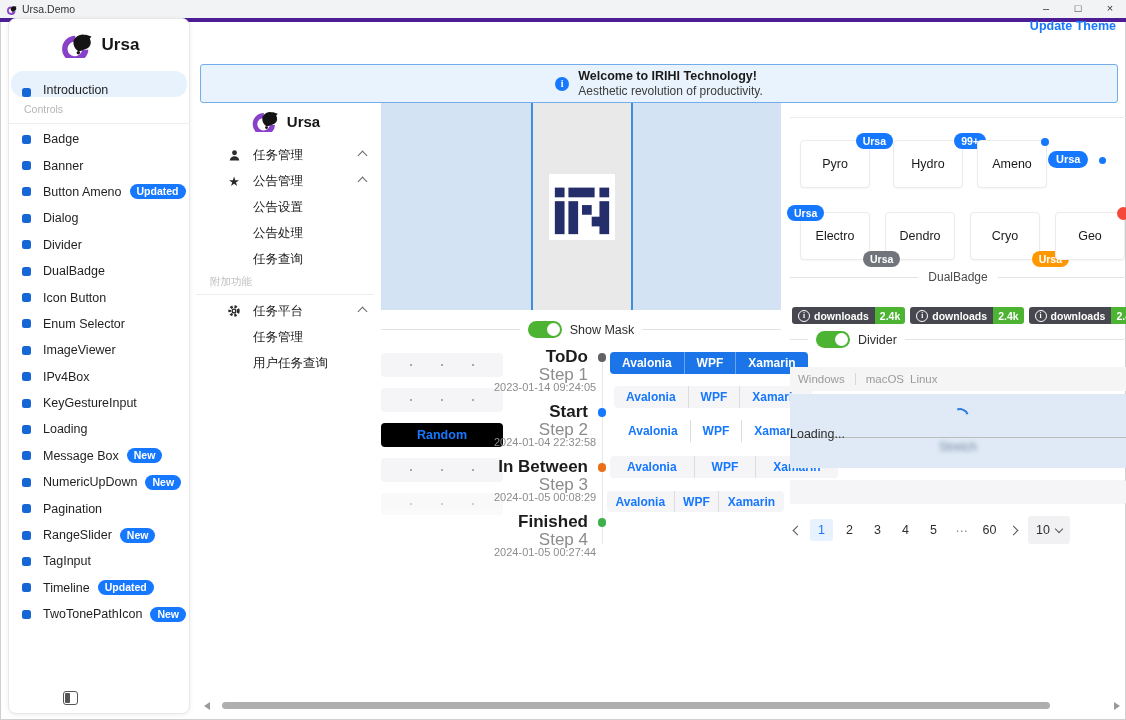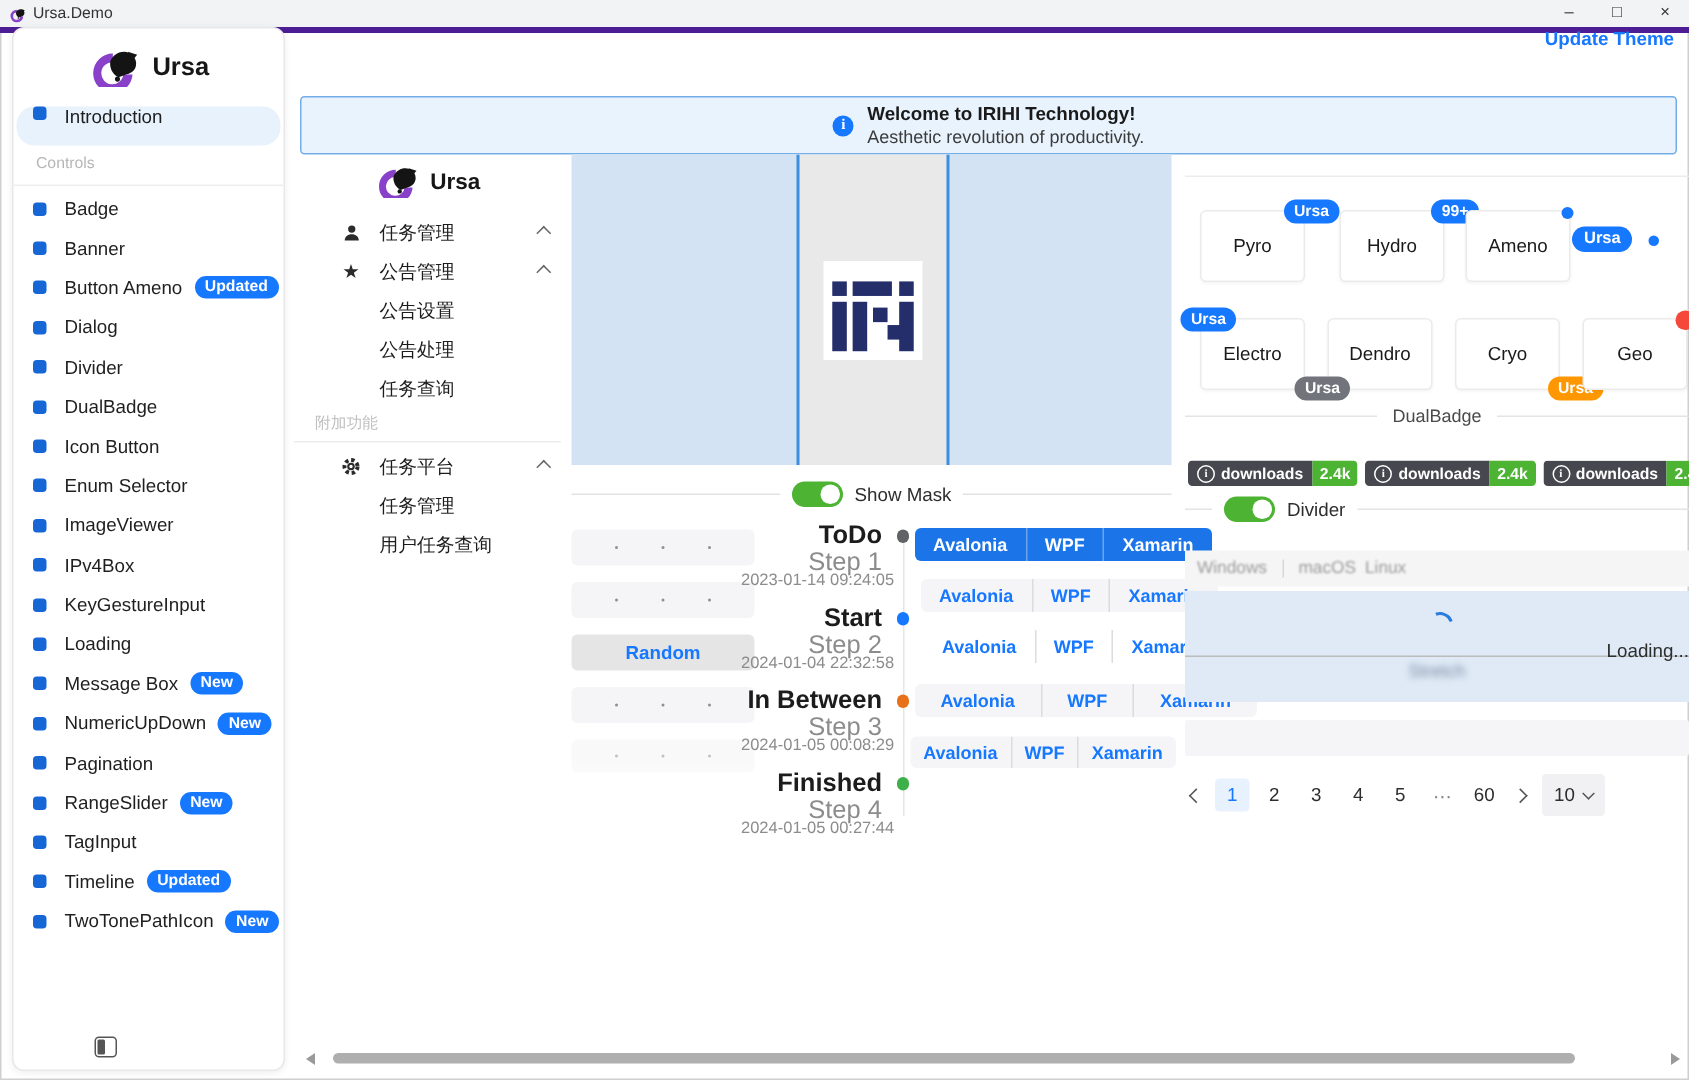--- a/index.html
+++ b/index.html
@@ -14,21 +14,21 @@
   .titlebar .ttext{font-size:10.5px;color:#333;margin-left:5px}
   .titlebar .tlogo{margin-left:6px;display:flex}
   .wctrls{position:absolute;right:0;top:0;height:18px;display:flex}
   .wctrls span{width:32px;text-align:center;font-size:11px;color:#333;line-height:17px;cursor:default}
   
   .update-theme{right:10px;top:19px;color:#1677FF;font-weight:bold;font-size:12.5px;cursor:pointer}
   
   .sidebar{left:8px;top:18px;width:180px;height:694px;background:#fff;border:1px solid #e8e8e8;border-radius:8px;box-shadow:0 1px 5px rgba(0,0,0,.07)}
   .slogo{height:52px;display:flex;align-items:center;justify-content:center;gap:9px}
   .slogo .lname{font-size:17px;font-weight:bold;color:#161616}
-  .side-sel{height:26px;margin:0 2px;background:#E8F2FD;border-radius:12px;display:flex;align-items:flex-start;padding-left:11px}
+  .side-sel{height:26px;margin:0 2px;background:#E8F2FD;border-radius:12px;display:flex;align-items:flex-end;padding-left:11px}
   .sgroup{height:14px;margin:6px 0 2px;padding-left:15px;font-size:10.5px;color:#b6b6b6;border-bottom:1px solid #ededed;padding-bottom:6px}
   .side-item{height:26.4px;display:flex;align-items:center;padding-left:13px;cursor:pointer}
   .bullet{width:9px;height:9px;border-radius:2.5px;background:#1766D6;flex:none}
   .side-label{font-size:12.5px;color:#1f1f1f;margin-left:12px;white-space:nowrap}
   .pill{background:#1677FF;color:#fff;font-size:10.5px;font-weight:bold;height:15px;line-height:15px;border-radius:8px;padding:0 7px;margin-left:8px}
   .collapse-btn{left:54px;bottom:8px;width:13px;height:12px;border:1.5px solid #555;border-radius:3px;cursor:pointer}
   .collapse-btn i{position:absolute;left:1px;top:1px;bottom:1px;width:5px;background:#555;border-radius:1px}
   
   .banner{left:200px;top:64px;width:916px;height:37px;background:#E9F3FD;border:1px solid #74ADE8;border-radius:3px;display:flex;align-items:center;justify-content:center;gap:9px}
   .info-ic{width:14px;height:14px;border-radius:50%;background:#1677FF;color:#fff;font-size:10px;font-weight:bold;text-align:center;line-height:14px;font-family:"Liberation Serif",serif}
@@ -57,21 +57,21 @@
   .showmask{left:381px;top:321px;width:400px;display:flex;align-items:center;gap:8px}
   .showmask .line{height:1px;background:#e2e2e2;flex:1}
   .toggle{width:34px;height:17px;border-radius:9px;background:#4CB333;position:relative;flex:none;cursor:pointer}
   .toggle::after{content:"";position:absolute;right:2px;top:2px;width:13px;height:13px;border-radius:50%;background:#fff}
   .showmask .tlabel{font-size:12.5px;color:#2e2e2e}
   
   .ipv4col{left:381px;top:353px;width:122px;display:flex;flex-direction:column;gap:11px}
   .ipbox{height:24px;background:#F5F5F7;border-radius:4px;display:flex;align-items:center;justify-content:space-evenly}
   .ipbox i{width:2.5px;height:2.5px;border-radius:50%;background:#8f8f8f}
   .ipbox.faint{opacity:.55;height:22px}
-  .randbox{height:24px;background:#e5e5e5;border-radius:4px;display:flex;align-items:center;justify-content:center;font-size:12.5px;font-weight:bold;color:#1677FF;cursor:pointer}
+  .randbox{height:24px;background:#000000;border-radius:4px;display:flex;align-items:center;justify-content:center;font-size:12.5px;font-weight:bold;color:#1677FF;cursor:pointer}
   
   .tl{left:494px;top:350px;width:112px}
   .tl .tl-line{position:absolute;right:3.5px;top:12px;bottom:26px;width:1px;background:#e6e6e6}
   .tl-item{position:relative;text-align:right;padding-right:18px;margin-bottom:11px}
   .tl-title{font-size:17px;font-weight:bold;color:#1c1c1c;line-height:14px}
   .tl-step{font-size:17px;color:#8c8c8c;line-height:13px;margin-top:4px}
   .tl-time{font-size:11px;color:#8c8c8c;line-height:13px;white-space:nowrap}
   .tl-dot{position:absolute;right:0;top:3px;width:8.5px;height:8.5px;border-radius:50%}
   
   .bgroup{display:flex;align-items:stretch;border-radius:4px;overflow:hidden;height:22px}
@@ -109,21 +109,21 @@
   .divider-demo .stub{width:18px;height:1px;background:#e4e4e4}
   .divider-demo .line{flex:1;height:1px;background:#e4e4e4}
   .divider-demo .dlabel{font-size:12.5px;color:#2e2e2e}
   
   .tabstrip{left:790px;top:367px;width:336px;height:24px;background:#F5F5F6;display:flex;align-items:center;padding-left:8px;box-sizing:border-box}
   .tabstrip span{font-size:11.5px;color:#9b9b9b;filter:blur(.7px)}
   .tabstrip .sep{width:1px;height:12px;background:#d8d8d8;margin:0 10px;filter:none}
   .loadbox{left:790px;top:394px;width:336px;height:74px;background:#DFEAF6;overflow:hidden}
   .loadbox .midline{position:absolute;left:0;right:0;top:43px;height:1px;background:#bcbcbc}
   .spinner{position:absolute;left:161px;top:14px;width:14px;height:14px;border:2.5px solid transparent;border-top-color:#2B7CE0;border-radius:50%;transform:rotate(25deg)}
-  .loadtext{position:absolute;left:0;right:0;top:33px;text-align:right;font-size:12.5px;color:#2e2e2e}
+  .loadtext{position:absolute;left:0;right:0;top:33px;text-align:left;font-size:12.5px;color:#2e2e2e}
   .stretchtext{position:absolute;left:0;right:0;top:46px;text-align:center;font-size:12px;color:#7a8aa0;filter:blur(2px)}
   .graybar{left:790px;top:480px;width:336px;height:24px;background:#F5F5F7;border-radius:2px}
   .pager{left:794px;top:516px;display:flex;align-items:center;gap:5px}
   .pager .chev{border-color:#555;cursor:pointer}
   .pgbtn{min-width:21px;height:22px;display:flex;align-items:center;justify-content:center;font-size:12.5px;color:#2e2e2e;border-radius:3px;cursor:pointer;padding:0 1px}
   .pgbtn.current{background:#E8F2FE;color:#1677FF}
   .pgbtn.dots{color:#8a8a8a;cursor:default}
   .sizesel{width:42px;height:28px;background:#F1F1F3;border-radius:3px;display:flex;align-items:center;justify-content:center;gap:6px;font-size:12.5px;color:#2e2e2e;margin-left:6px;cursor:pointer}
   .sizesel .chev{width:5px;height:5px;border-color:#555}
   

